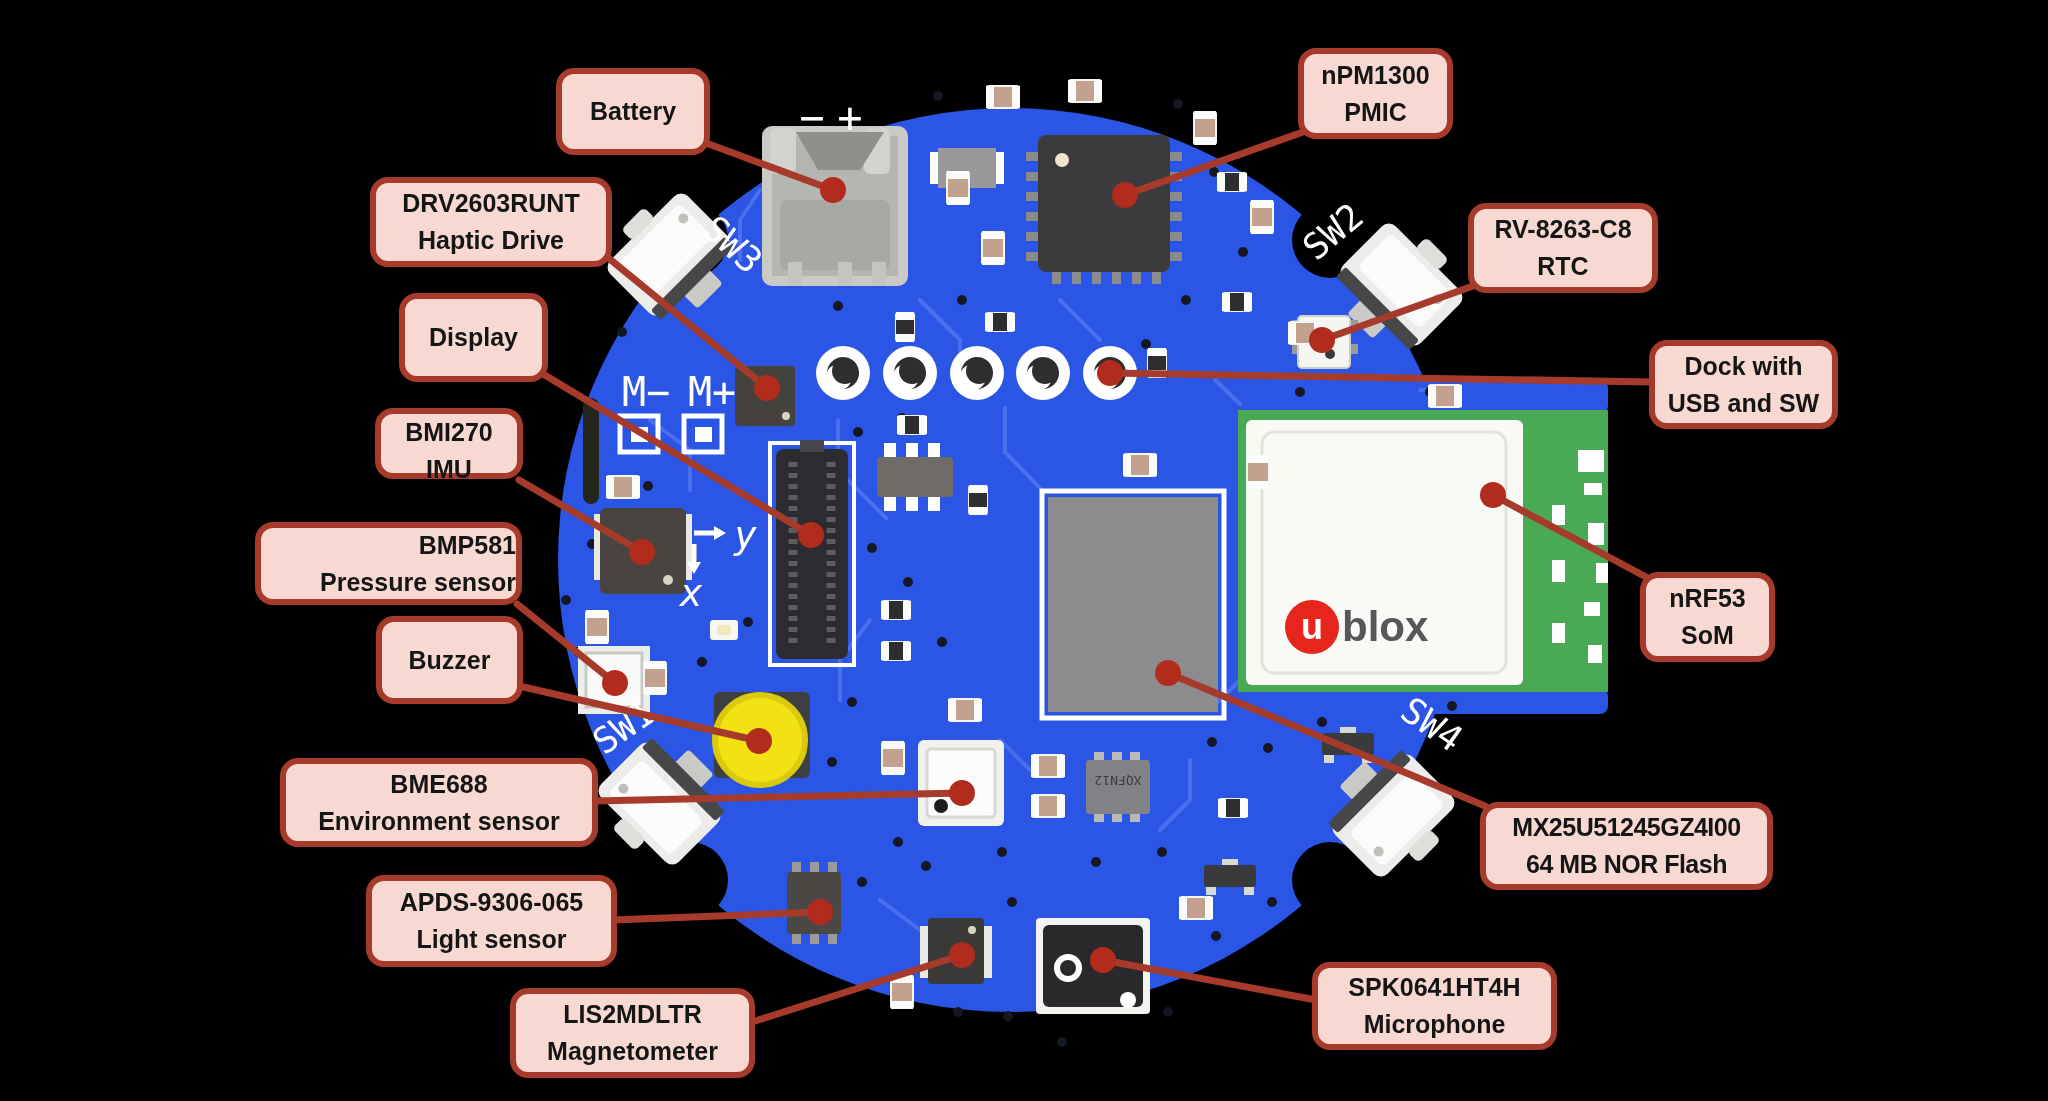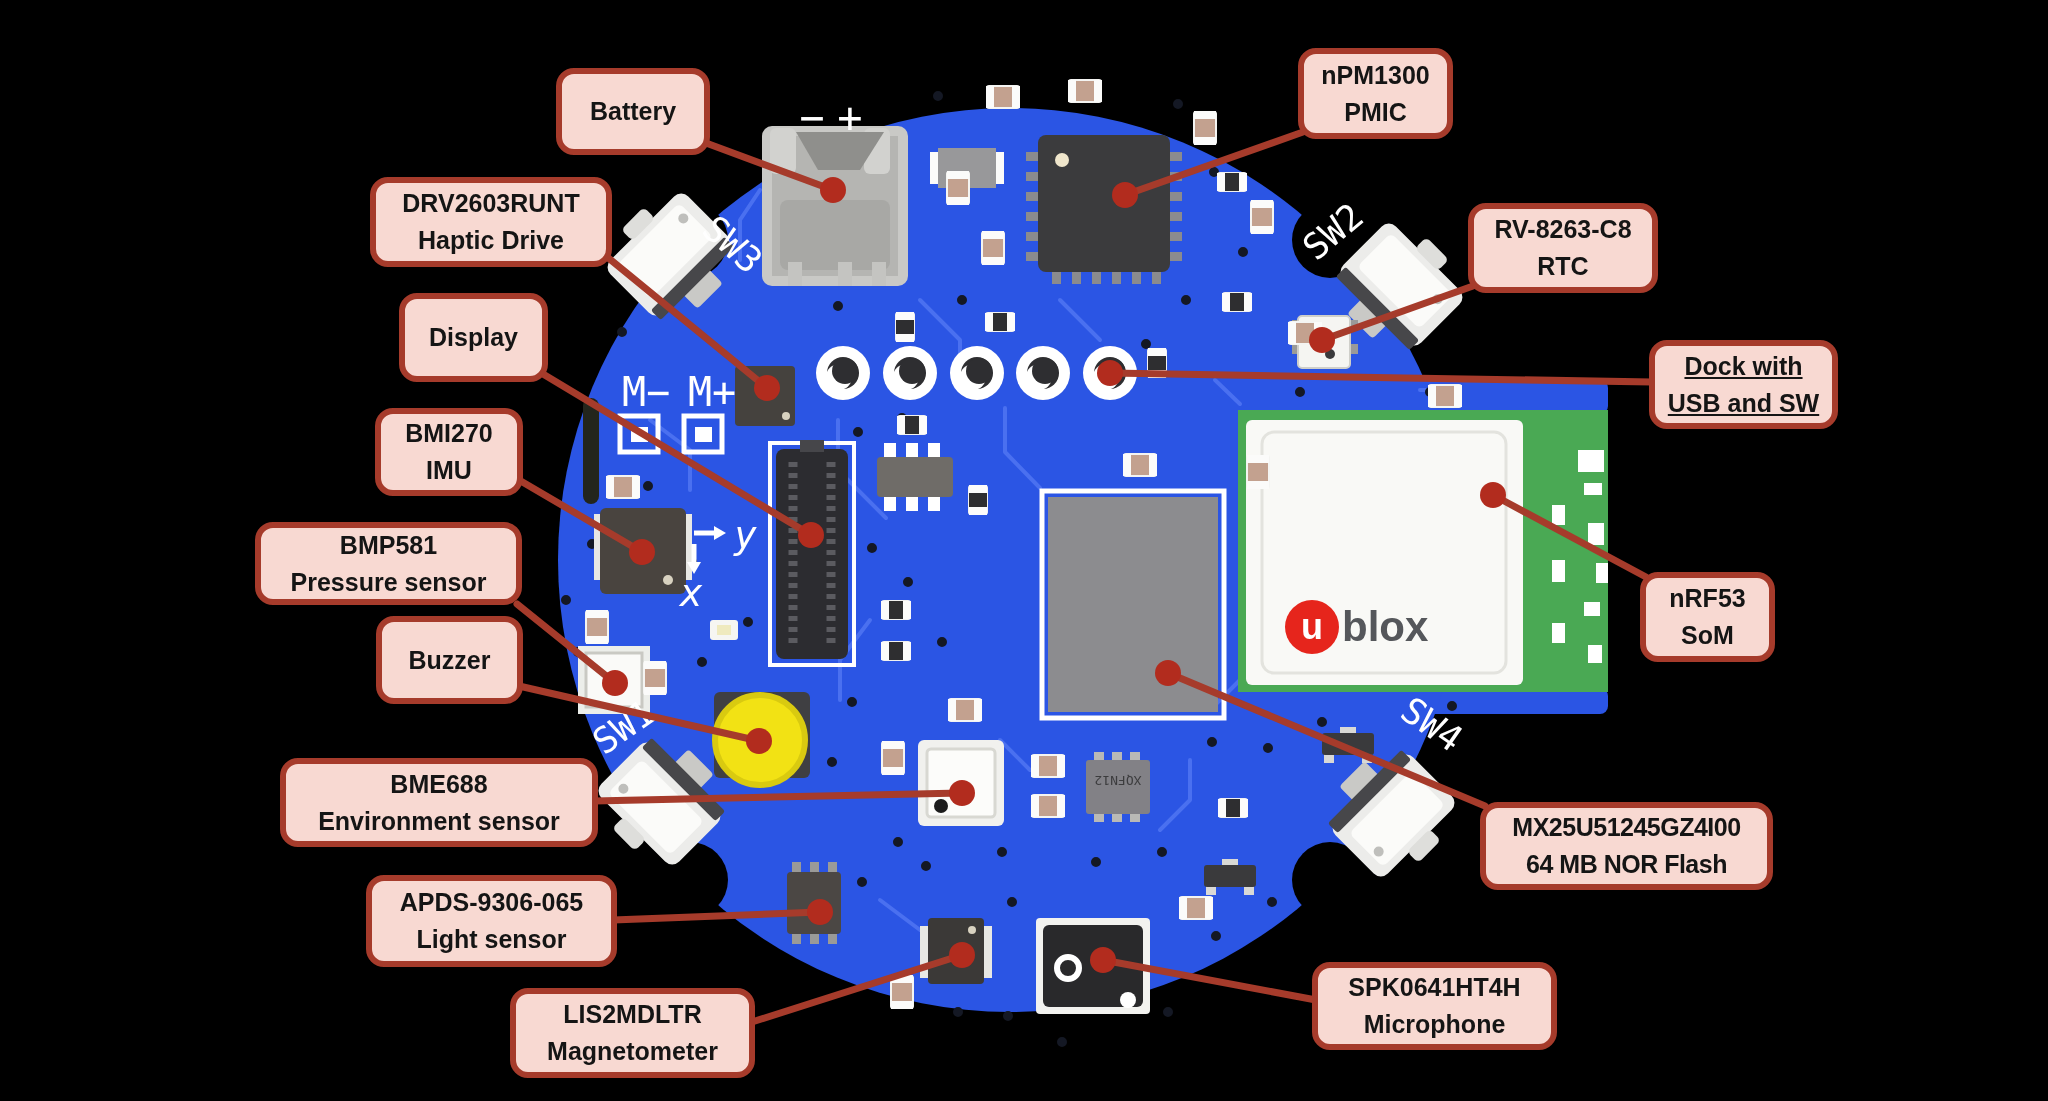--- a/index.html
+++ b/index.html
@@ -374,25 +374,25 @@
 
 </div>
 <div class="callout" style="left:370px;top:177px;width:242px;height:90px;">
   <span class="l1">DRV2603RUNT</span>
   <span class="l2">Haptic Drive</span>
 </div>
 <div class="callout" style="left:399px;top:293px;width:149px;height:89px;">
   <span class="l1">Display</span>
 
 </div>
-<div class="callout" style="left:375px;top:408px;width:148px;height:88px;">
+<div class="callout" style="left:375px;top:408px;width:148px;height:71px;justify-content:space-between;">
   <span class="l1">BMI270</span>
   <span class="l2">IMU</span>
 </div>
-<div class="callout" style="left:255px;top:522px;width:267px;height:83px;">
+<div class="callout" style="left:255px;top:522px;width:267px;height:83px;align-items:flex-end;">
   <span class="l1">BMP581</span>
   <span class="l2">Pressure sensor</span>
 </div>
 <div class="callout" style="left:376px;top:616px;width:147px;height:88px;">
   <span class="l1">Buzzer</span>
 
 </div>
 <div class="callout" style="left:280px;top:758px;width:318px;height:89px;">
   <span class="l1">BME688</span>
   <span class="l2">Environment sensor</span>
@@ -406,21 +406,21 @@
   <span class="l2">Magnetometer</span>
 </div>
 <div class="callout" style="left:1298px;top:48px;width:155px;height:91px;">
   <span class="l1">nPM1300</span>
   <span class="l2">PMIC</span>
 </div>
 <div class="callout" style="left:1468px;top:203px;width:190px;height:90px;">
   <span class="l1">RV-8263-C8</span>
   <span class="l2">RTC</span>
 </div>
-<div class="callout" style="left:1649px;top:340px;width:189px;height:89px;text-decoration:underline;">
+<div class="callout" style="left:1649px;top:340px;width:189px;height:89px;">
   <span class="l1">Dock with</span>
   <span class="l2">USB and SW</span>
 </div>
 <div class="callout" style="left:1640px;top:572px;width:135px;height:90px;">
   <span class="l1">nRF53</span>
   <span class="l2">SoM</span>
 </div>
 <div class="callout" style="left:1480px;top:802px;width:293px;height:88px;letter-spacing:-0.5px;">
   <span class="l1">MX25U51245GZ4I00</span>
   <span class="l2">64 MB NOR Flash</span>

